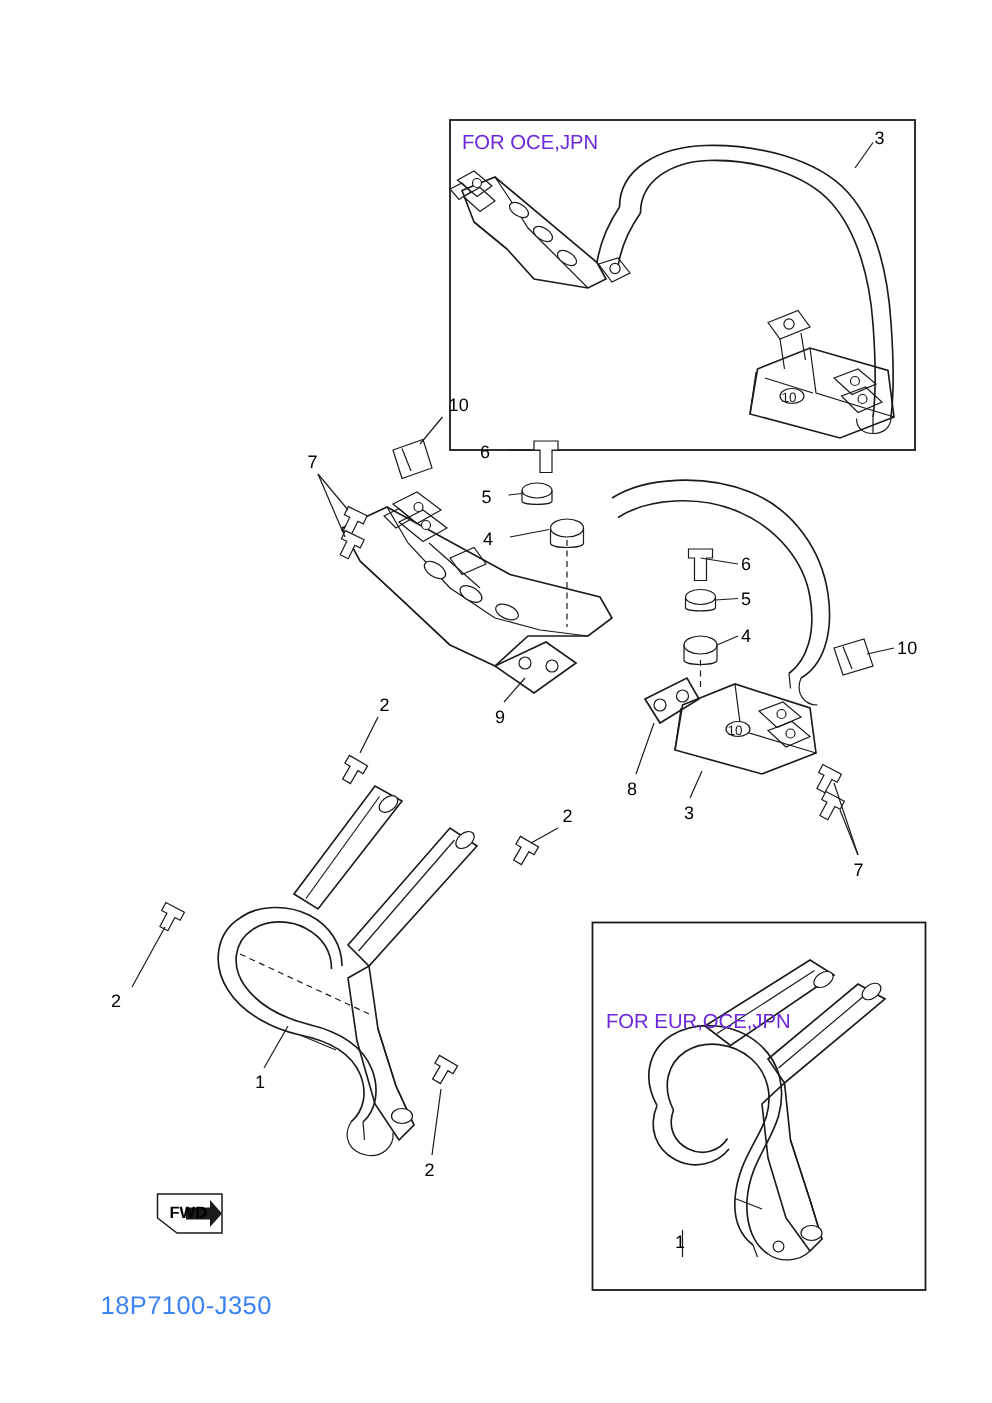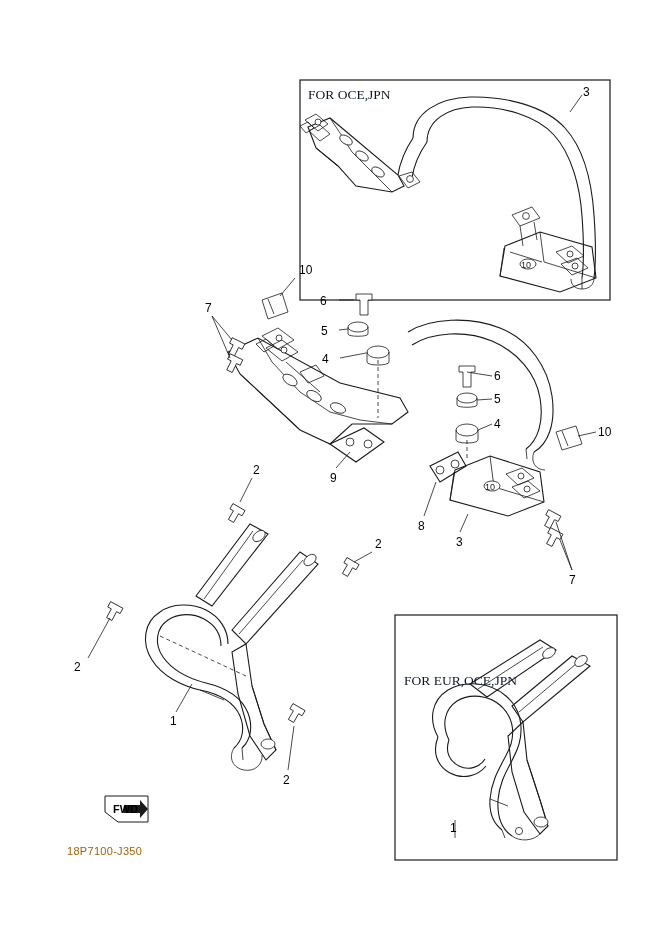--- a/index.html
+++ b/index.html
@@ -32,32 +32,33 @@
     font-size: 12px;
     font-family: "Liberation Sans", sans-serif;
     color: #000;
     white-space: nowrap;
     line-height: 1;
     letter-spacing: 0.2px;
   }
   .boxtitle {
     position: absolute;
     font-size: 13.5px;
-    font-family: Liberation Serif, serif;
-    color: #0f172a;
+    font-family: Liberation Sans, sans-serif;
+    color: #6d28d9;
     white-space: nowrap;
     line-height: 1;
   }
   .partno {
     position: absolute;
-    font-size: 11px;
+    font-size: 17px;
     font-family: "Liberation Sans", sans-serif;
     letter-spacing: 0.3px;
-    color: #a16207;
+    color: #3b82f6;
     white-space: nowrap;
+    margin-top: 16px;
   }
   .fwdtext {
     position: absolute;
     font-size: 11px;
     font-weight: bold;
     font-family: "Liberation Sans", sans-serif;
     color: #000;
     white-space: nowrap;
   }
   .stroke { fill: none; stroke: #1a1a1a; stroke-width: 1.1; }

